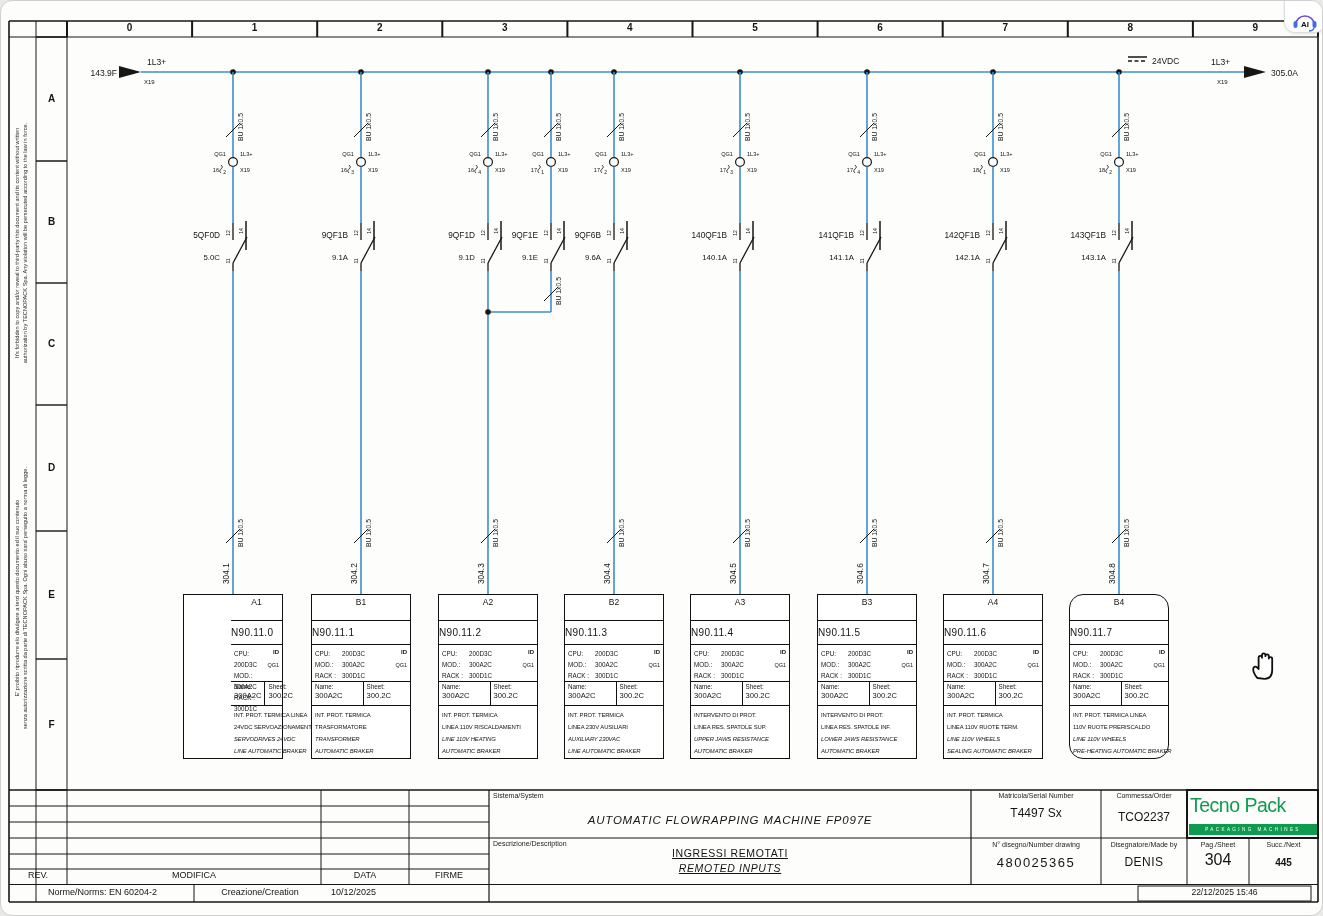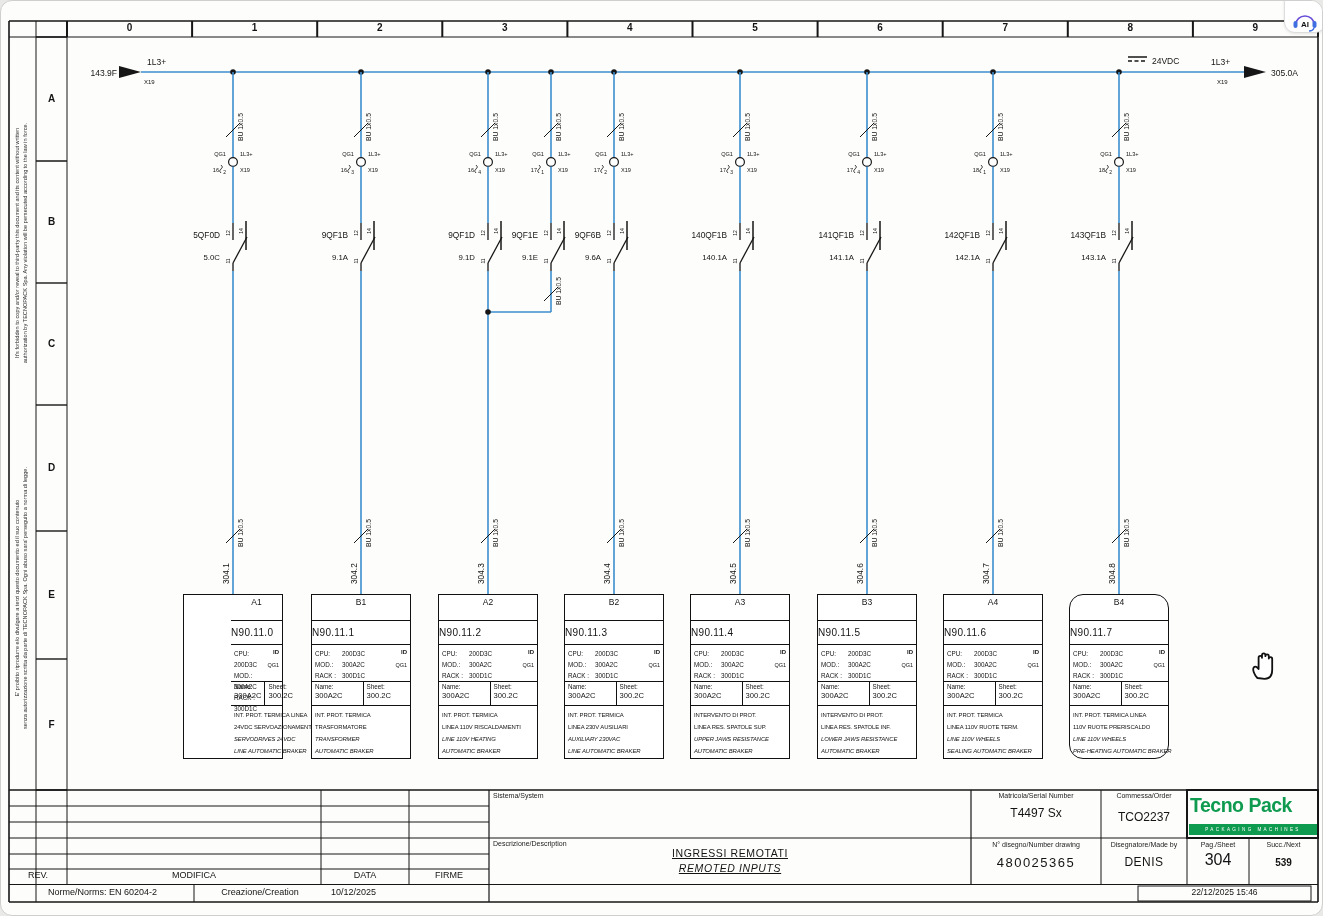--- a/index.html
+++ b/index.html
@@ -24,21 +24,21 @@
   .blk .ns .cell:last-child{border-right:none;flex:1;}
   .blk .ns .val{font-size:7.6px;margin-top:1px;}
   .blk .desc{padding:3px 2px 0 3px;font-size:5.9px;line-height:12px;letter-spacing:-.1px;white-space:nowrap;}
   .blk .desc .en{font-style:italic;}
   
   .tb{position:absolute;}
   .tb-sm{font-size:7px;color:#222;}
   .ctr{text-align:center;}
   .it{font-style:italic;}
   .ul{text-decoration:underline;}
-  .logo-txt{position:absolute;left:1189px;top:793px;width:126px;font-size:19.5px;font-weight:700;
+  .logo-txt{position:absolute;left:1189px;top:793px;width:126px;font-size:19.5px;font-weight:400;
             color:#0f9b4f;letter-spacing:-.5px;white-space:nowrap;overflow:hidden;}
   .logo-bar{position:absolute;left:1188px;top:823px;width:128px;height:11px;background:#0f9b4f;color:#fff;
             font-size:4.6px;letter-spacing:2.4px;text-align:center;line-height:11px;overflow:hidden;}
   .ai-btn{position:absolute;left:1283px;top:-10px;width:40px;height:40px;background:#fff;border:1px solid #ddd;
           border-radius:11px;box-shadow:0 1px 3px rgba(0,0,0,.10);display:flex;align-items:flex-end;justify-content:center;}
 </style>
 </head>
 <body>
 
 <div class="page">
@@ -564,38 +564,39 @@
   <div class="rot" style="left:13px;top:448px;width:412px;">
     <div>It's forbidden to copy and/or reveal to third-party this document and its content without written</div>
     <div>authorization by TECNOPACK Spa. Any violation will be persecuted according to the law in force.</div>
   </div>
   <div class="rot" style="left:13px;top:796px;width:398px;">
     <div>E' proibito riprodurre e/o divulgare a terzi questo documento ed il suo contenuto</div>
     <div>senza autorizzazione scritta da parte di TECNOPACK Spa. Ogni abuso sara' perseguito a norma di legge.</div>
   </div>
 
   <div class="tb tb-sm" style="left:492px;top:791px;">Sistema/System</div>
+  <div class="tb ctr it" style="left:488px;top:813px;width:482px;font-size:11.5px;letter-spacing:.8px;">AUTOMATIC FLOWRAPPING MACHINE FP097E</div>
   <div class="tb tb-sm" style="left:492px;top:839px;">Descrizione/Description</div>
   <div class="tb ctr it ul" style="left:488px;top:861px;width:482px;font-size:10.5px;letter-spacing:.6px;">REMOTED INPUTS</div>
   <div class="tb ctr ul" style="left:488px;top:846px;width:482px;font-size:10.5px;letter-spacing:.6px;">INGRESSI REMOTATI</div>
 
   <div class="tb tb-sm ctr" style="left:970px;top:791px;width:130px;">Matricola/Serial Number</div>
   <div class="tb ctr" style="left:970px;top:805px;width:130px;font-size:12px;">T4497 Sx</div>
   <div class="tb tb-sm ctr" style="left:1100px;top:791px;width:86px;">Commessa/Order</div>
   <div class="tb ctr" style="left:1100px;top:809px;width:86px;font-size:12px;">TCO2237</div>
   <div class="logo-txt">Tecno Pack</div>
   <div class="logo-bar">PACKAGING MACHINES</div>
   <div class="tb tb-sm ctr" style="left:970px;top:840px;width:130px;">N° disegno/Number drawing</div>
   <div class="tb ctr" style="left:970px;top:854px;width:130px;font-size:13px;letter-spacing:1.5px;">480025365</div>
   <div class="tb tb-sm ctr" style="left:1100px;top:840px;width:86px;">Disegnatore/Made by</div>
   <div class="tb ctr" style="left:1100px;top:854px;width:86px;font-size:12px;letter-spacing:.5px;">DENIS</div>
   <div class="tb tb-sm ctr" style="left:1186px;top:840px;width:62px;">Pag./Sheet</div>
   <div class="tb ctr" style="left:1186px;top:850px;width:62px;font-size:16px;">304</div>
   <div class="tb tb-sm ctr" style="left:1248px;top:840px;width:69px;">Succ./Next</div>
-  <div class="tb ctr" style="left:1248px;top:856px;width:69px;font-size:10px;font-weight:bold;">539</div>
+  <div class="tb ctr" style="left:1248px;top:856px;width:69px;font-size:10px;font-weight:bold;">445</div>
 
   <div class="tb ctr" style="left:8px;top:869px;width:58px;font-size:9px;">REV.</div>
   <div class="tb ctr" style="left:66px;top:869px;width:254px;font-size:9px;">MODIFICA</div>
   <div class="tb ctr" style="left:320px;top:869px;width:88px;font-size:9px;">DATA</div>
   <div class="tb ctr" style="left:408px;top:869px;width:80px;font-size:9px;">FIRME</div>
   <div class="tb ctr" style="left:10px;top:886px;width:183px;font-size:9px;">Norme/Norms: EN 60204-2</div>
   <div class="tb ctr" style="left:196px;top:886px;width:126px;font-size:9px;">Creazione/Creation</div>
   <div class="tb" style="left:330px;top:886px;font-size:9px;">10/12/2025</div>
   <div class="tb ctr" style="left:1137px;top:886px;width:173px;font-size:8.5px;">22/12/2025 15:46</div>
 

